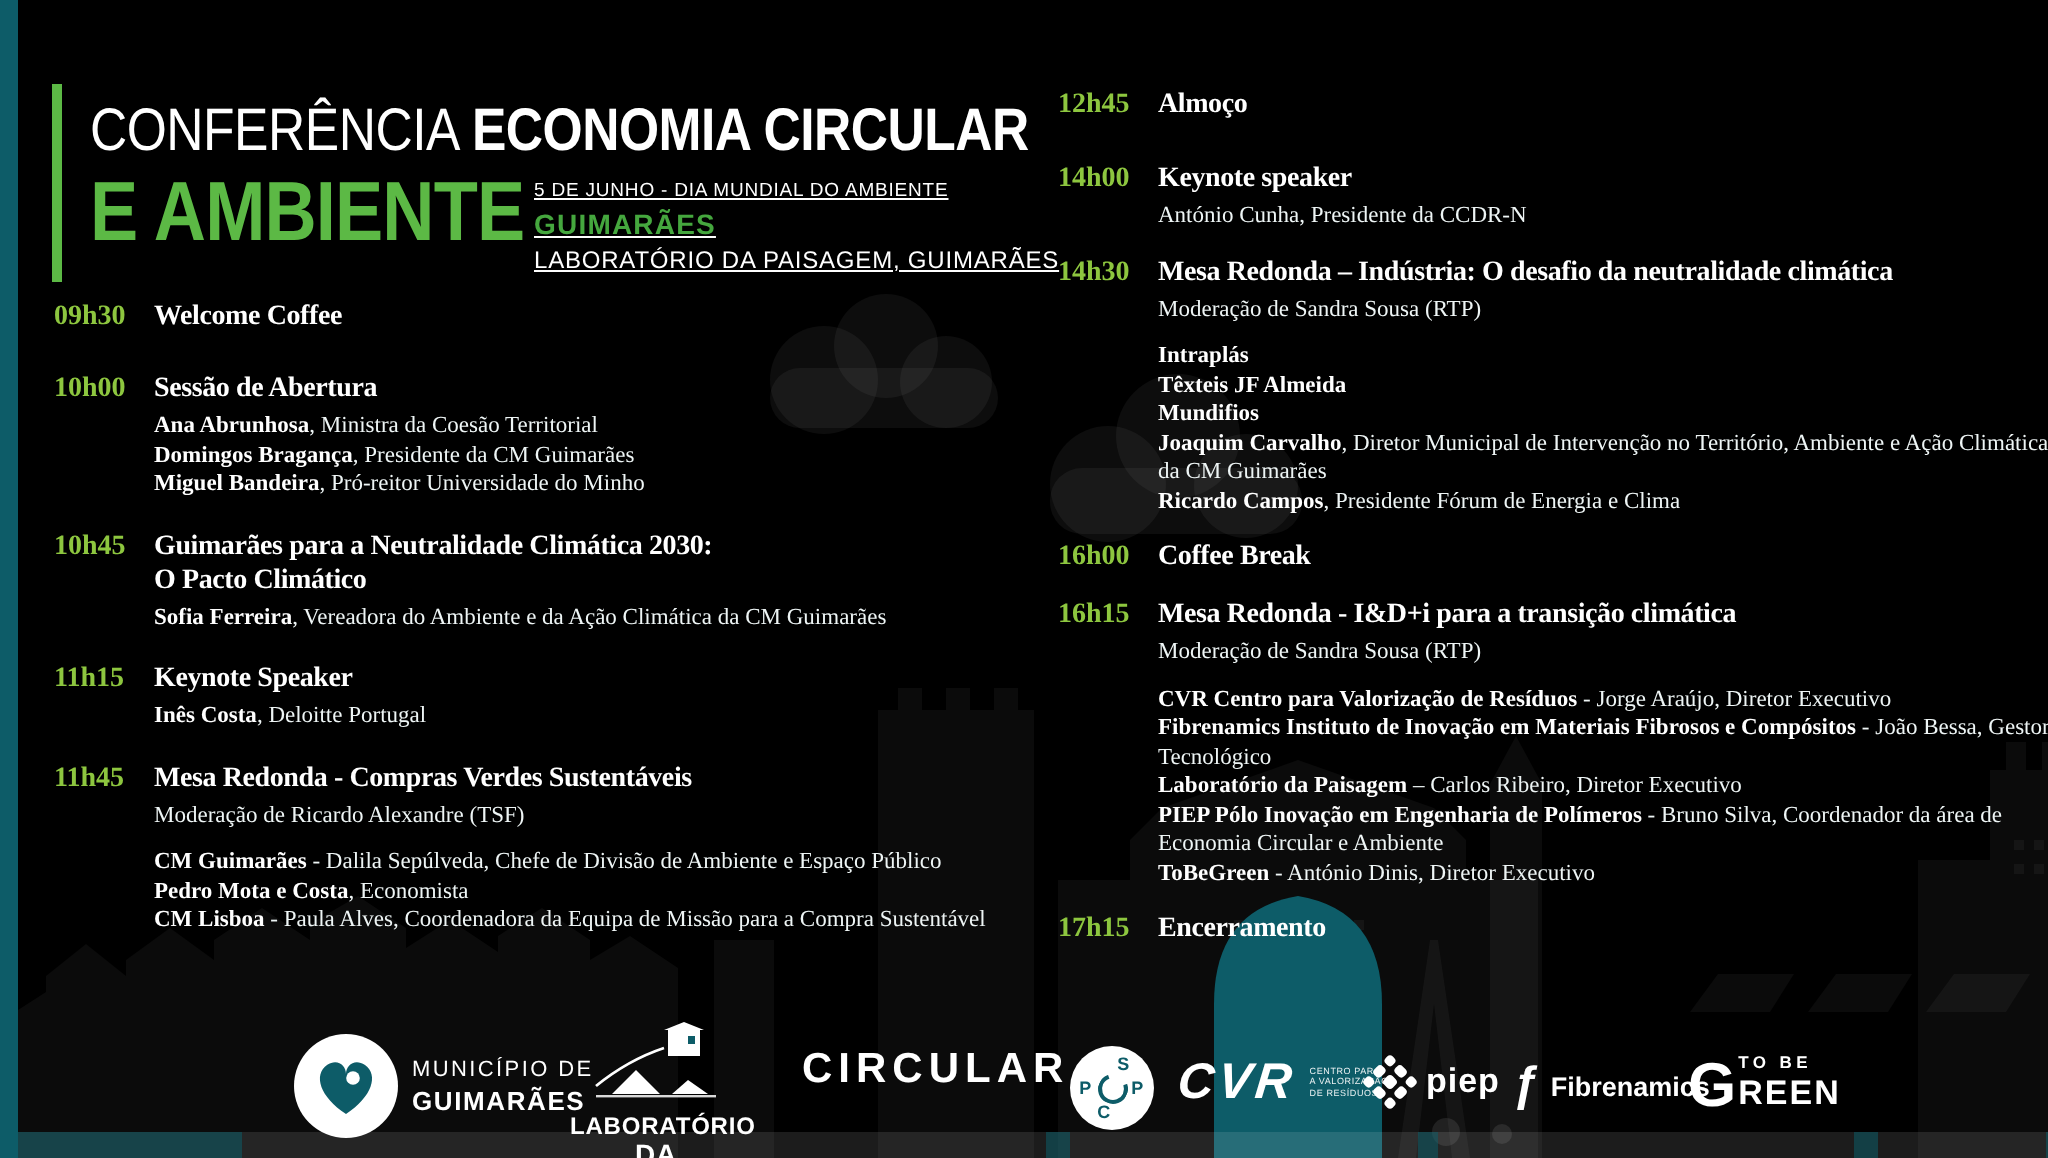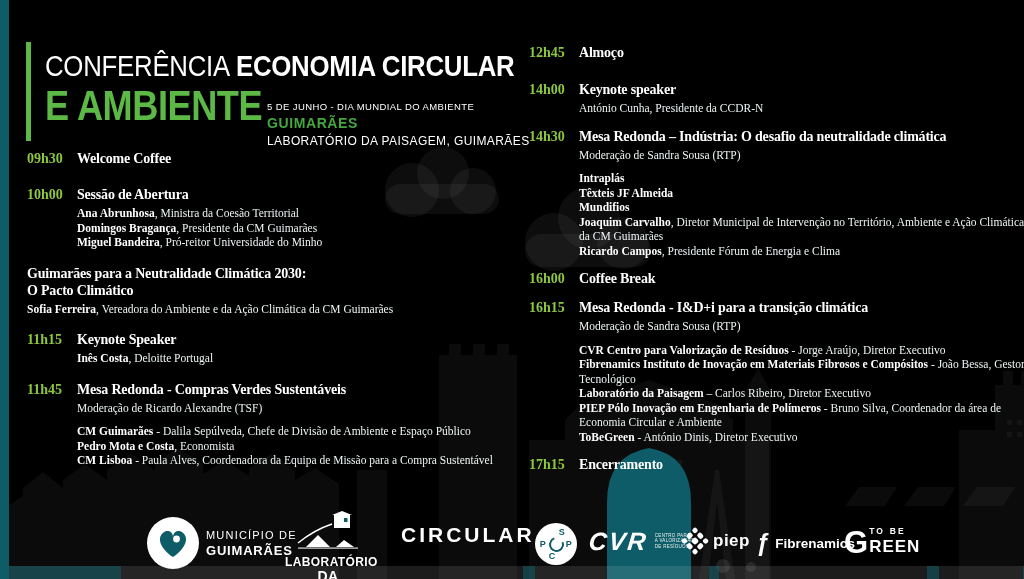--- a/index.html
+++ b/index.html
@@ -11,21 +11,21 @@
 
   
   .green-bar{position:absolute;left:17px;top:42px;width:5px;height:99px;background:#5cb945;}
   .title-block{position:absolute;left:36px;top:50px;}
   .title-line1{font-size:30px;line-height:32px;white-space:nowrap;letter-spacing:-.3px;
     transform:scaleX(.86);transform-origin:left top;color:#fff;}
   .title-line1 .kicker{font-weight:400;}
   .title-line1 .tbold{font-weight:800;margin-left:7px;}
   .title-line2{font-size:42px;line-height:44px;font-weight:800;color:#5cb945;
     letter-spacing:-.5px;transform:scaleX(.86);transform-origin:left top;margin-top:2px;white-space:nowrap;}
-  .subtitle{position:absolute;left:258px;top:102px;line-height:1;}
+  .subtitle{position:absolute;left:258px;top:91px;line-height:1;text-decoration:underline;}
   .sub1{font-size:9.5px;letter-spacing:.4px;color:#fff;}
   .sub2{font-size:14px;font-weight:700;letter-spacing:.6px;color:#45a73e;margin-top:4px;}
   .sub3{font-size:12px;letter-spacing:.4px;color:#fff;margin-top:5px;}
 
   
   .col{position:absolute;}
   .col-left{left:18px;top:150px;width:490px;}
   .col-right{left:520px;top:44px;width:502px;}
   .item{display:flex;margin-bottom:15px;font-family:Liberation Serif, serif;}
   .col-left .item:first-child{margin-bottom:19px;}
@@ -156,20 +156,21 @@
         <div class="body">
           <div class="stitle">Sessão de Abertura</div>
           <div class="lines">
             <div class="line"><span class="b">Ana Abrunhosa</span><span>, Ministra da Coesão Territorial</span></div>
             <div class="line"><span class="b">Domingos Bragança</span><span>, Presidente da CM Guimarães</span></div>
             <div class="line"><span class="b">Miguel Bandeira</span><span>, Pró-reitor Universidade do Minho</span></div>
           </div>
         </div>
       </div>
       <div class="item">
+        <div class="time">10h45</div>
         <div class="body">
           <div class="stitle">Guimarães para a Neutralidade Climática 2030:</div>
           <div class="stitle">O Pacto Climático</div>
           <div class="lines">
             <div class="line"><span class="b">Sofia Ferreira</span><span>, Vereadora do Ambiente e da Ação Climática da CM Guimarães</span></div>
           </div>
         </div>
       </div>
       <div class="item">
         <div class="time">11h15</div>

